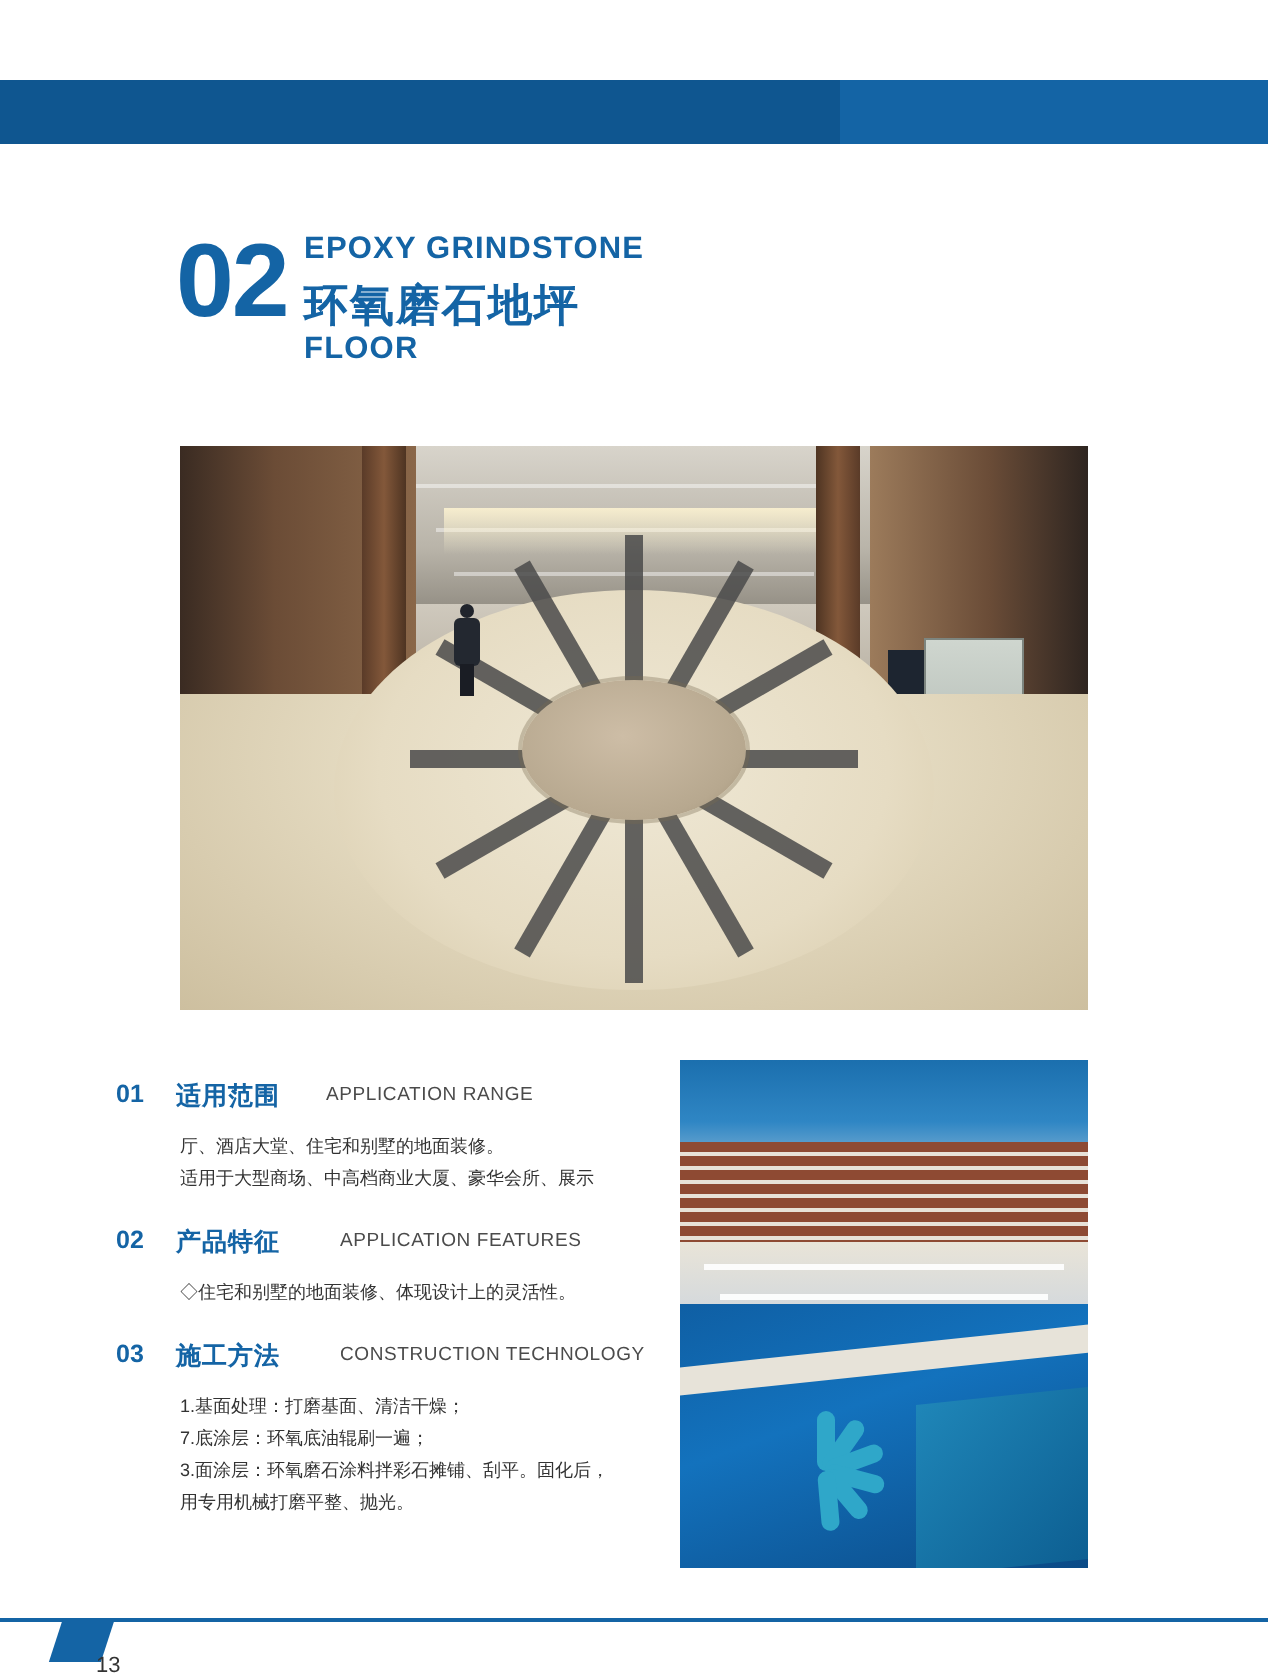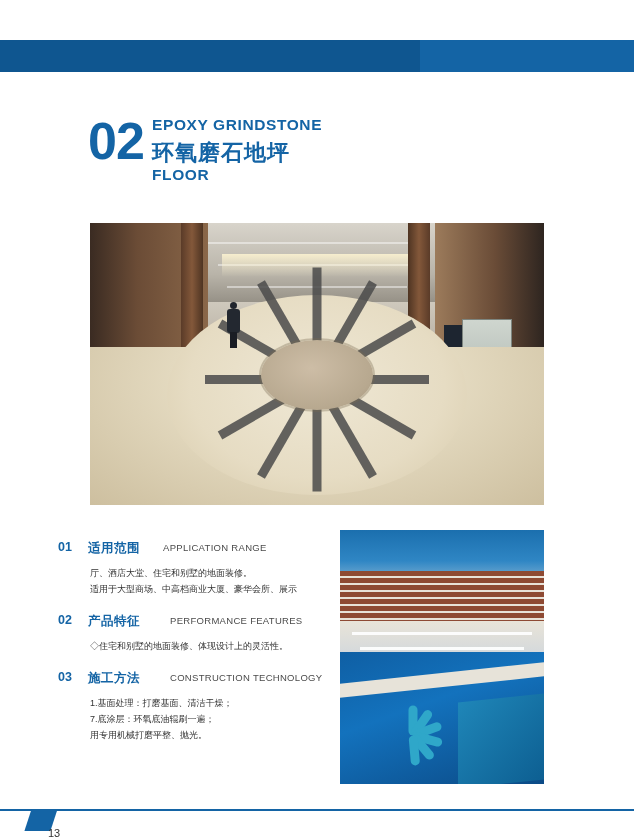--- a/index.html
+++ b/index.html
@@ -328,36 +328,37 @@
     <div class="sec-body">
       <div>厅、酒店大堂、住宅和别墅的地面装修。</div>
       <div>适用于大型商场、中高档商业大厦、豪华会所、展示</div>
     </div>
   </div>
 
   <div class="sec">
     <div class="sec-head">
       <span class="sec-num">02</span>
       <span class="sec-cn">产品特征</span>
-      <span class="sec-en wide">PERFORMANCE FEATURES</span>
+      <span class="sec-en wide">APPLICATION FEATURES</span>
     </div>
     <div class="sec-body">
       <div>◇住宅和别墅的地面装修、体现设计上的灵活性。</div>
     </div>
   </div>
 
   <div class="sec">
     <div class="sec-head">
       <span class="sec-num">03</span>
       <span class="sec-cn">施工方法</span>
       <span class="sec-en wide">CONSTRUCTION TECHNOLOGY</span>
     </div>
     <div class="sec-body">
       <div>1.基面处理：打磨基面、清洁干燥；</div>
       <div>7.底涂层：环氧底油辊刷一遍；</div>
+      <div>3.面涂层：环氧磨石涂料拌彩石摊铺、刮平。固化后，</div>
       <div>用专用机械打磨平整、抛光。</div>
     </div>
   </div>
 
 </div>
 
 <div class="photo2">
   <div class="p2-topwall"></div>
   <div class="p2-brick"></div>
   <div class="p2-mid"></div>

